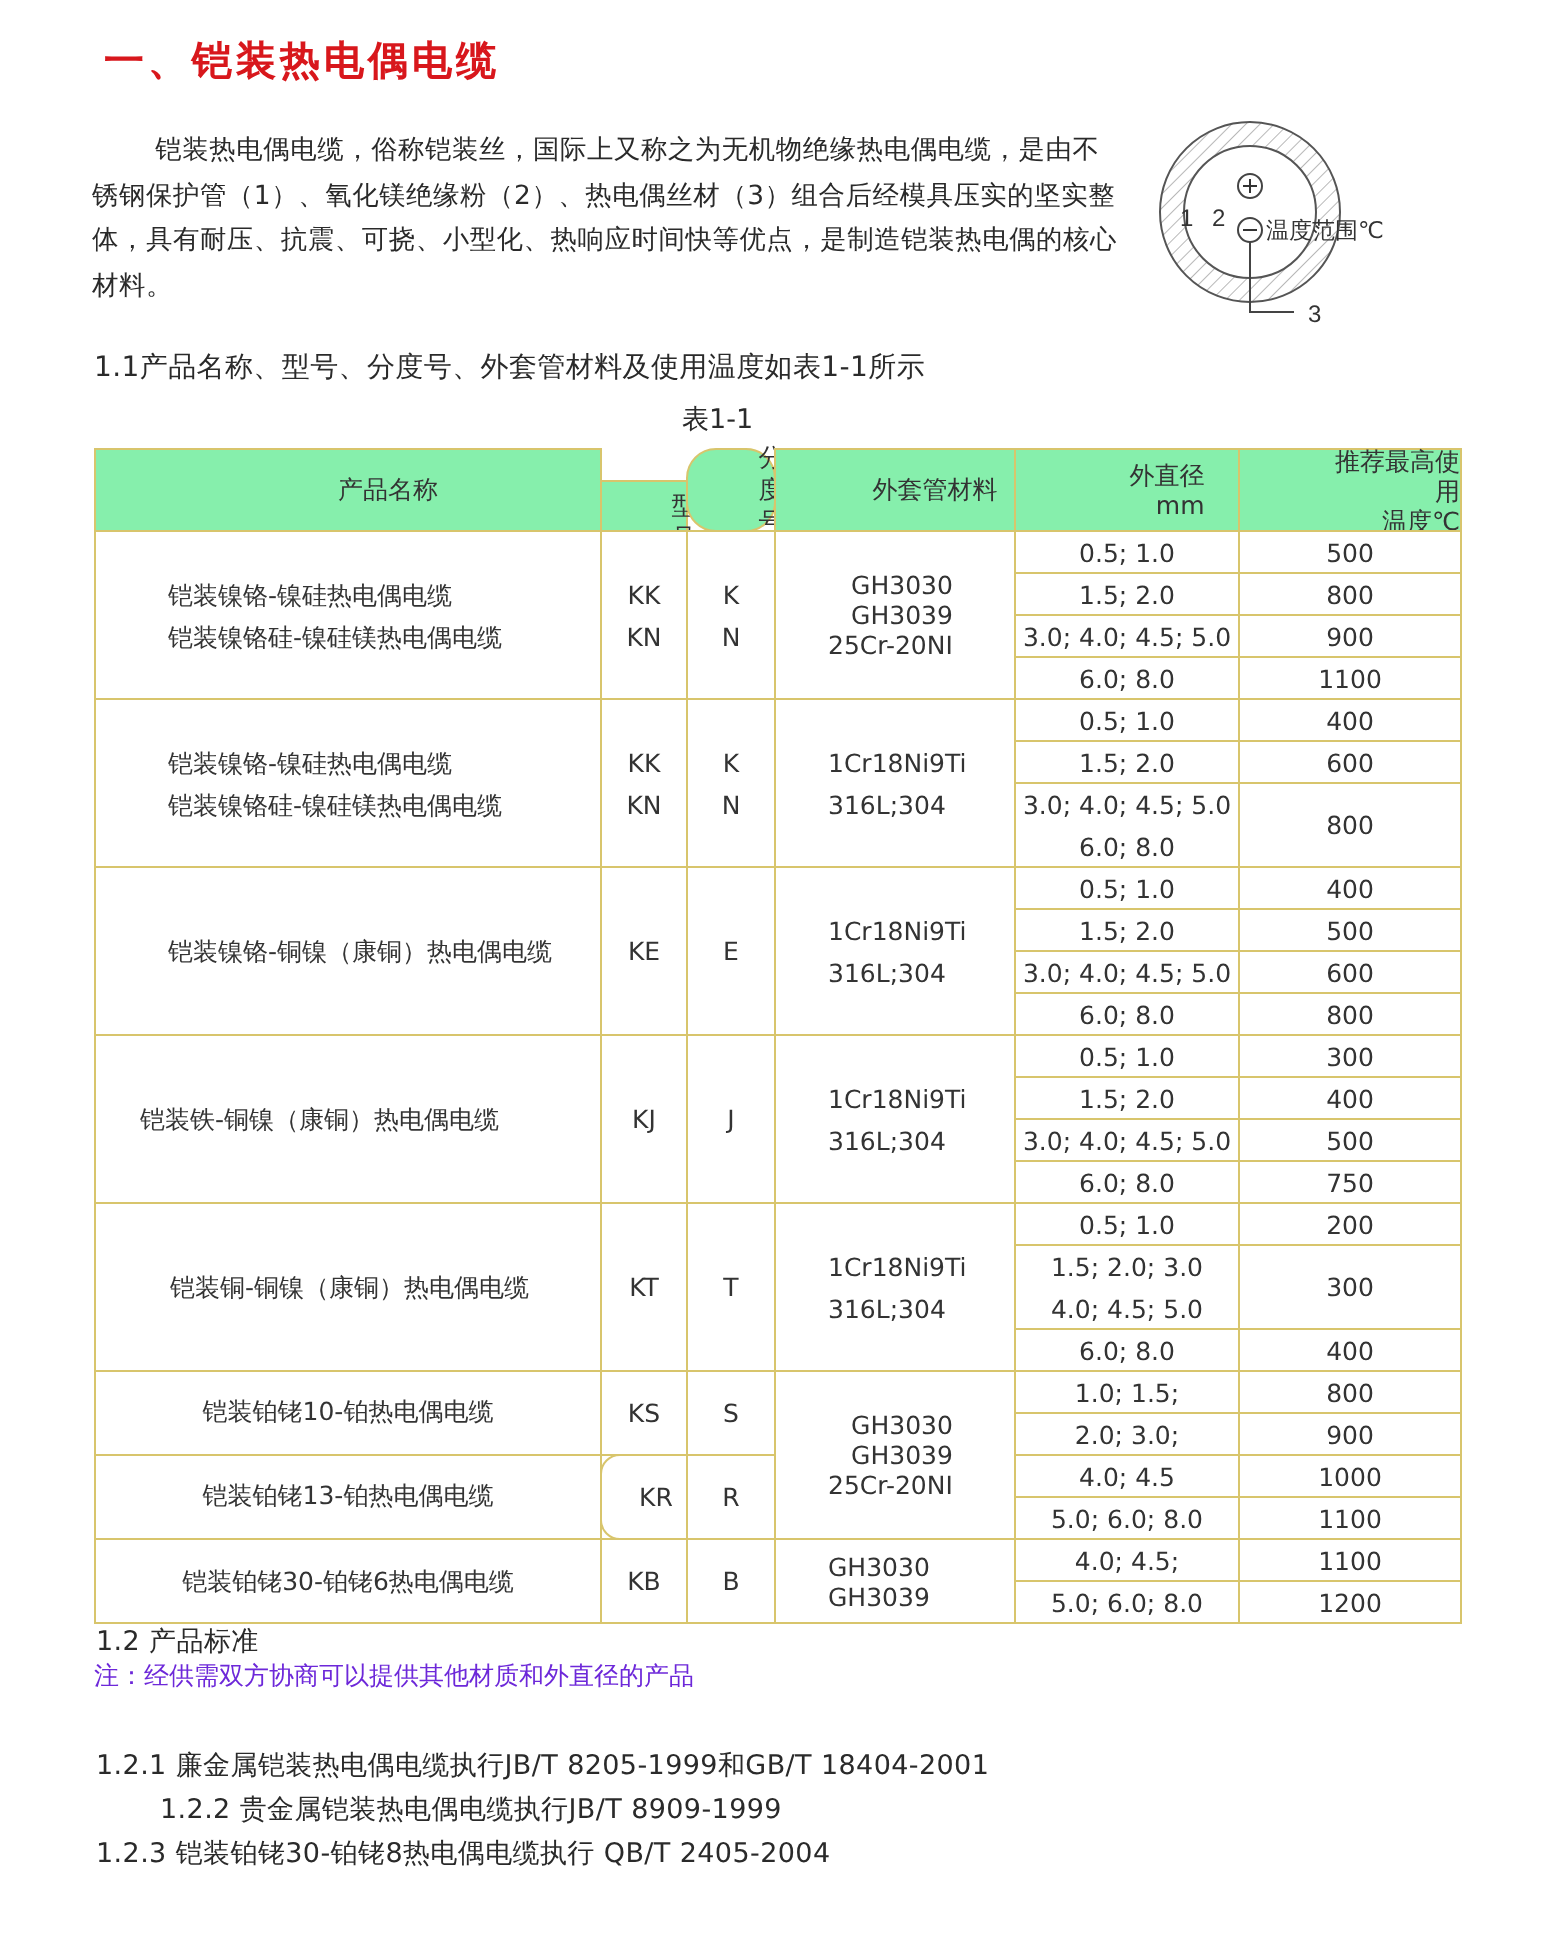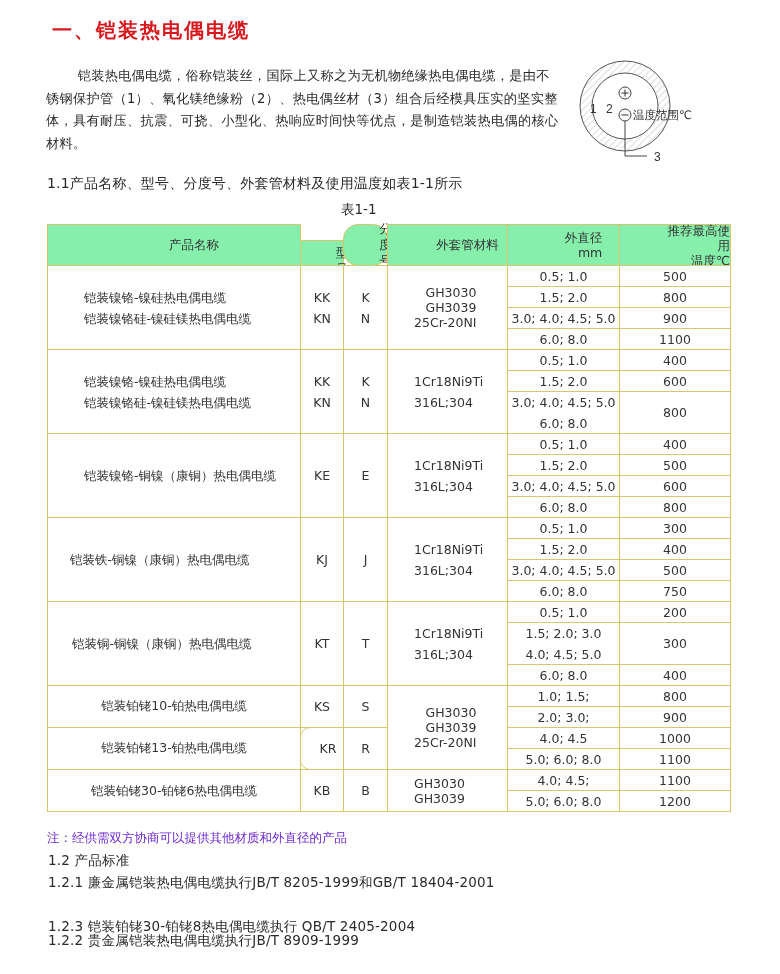--- a/index.html
+++ b/index.html
@@ -261,21 +261,21 @@
     </div>
     <div class="cell " style="left: 572px; width: 112px; top: 335px; height: 22px;">
       <span>500</span>
     </div>
     <div class="cell " style="left: 460px; width: 113px; top: 356px; height: 22px;">
       <span>6.0; 8.0</span>
     </div>
     <div class="cell " style="left: 572px; width: 112px; top: 356px; height: 22px;">
       <span>750</span>
     </div>
-    <div class="cell name-cell" style="left: 0px; width: 254px; top: 377px; height: 85px; padding-left: 24px;">
+    <div class="cell name-cell" style="left: 0px; width: 254px; top: 377px; height: 85px; padding-left: 37px;">
       <div class="stack">
         <span>铠装铜-铜镍（康铜）热电偶电缆</span>
       </div>
     </div>
     <div class="cell " style="left: 253px; width: 44px; top: 377px; height: 85px;">
       <div class="stack">
         <span>KT</span>
       </div>
     </div>
     <div class="cell " style="left: 296px; width: 45px; top: 377px; height: 85px;">
@@ -388,16 +388,16 @@
     </div>
     <div class="cell " style="left: 460px; width: 113px; top: 566px; height: 22px;">
       <span>5.0; 6.0; 8.0</span>
     </div>
     <div class="cell " style="left: 572px; width: 112px; top: 566px; height: 22px;">
       <span>1200</span>
     </div>
   </div>
 
 <div class="note">注：经供需双方协商可以提供其他材质和外直径的产品</div>
-<div class="std" style="top:852px;">1.2 产品标准</div>
+<div class="std" style="top:812px;">1.2 产品标准</div>
 <div class="std" style="top:874px;">1.2.1 廉金属铠装热电偶电缆执行JB/T  8205-1999和GB/T  18404-2001</div>
-<div class="std" style="top:932px;">1.2.2 贵金属铠装热电偶电缆执行JB/T   8909-1999</div>
+<div class="std" style="top:896px;margin-left:32px;">1.2.2 贵金属铠装热电偶电缆执行JB/T   8909-1999</div>
 <div class="std" style="top:918px;">1.2.3 铠装铂铑30-铂铑8热电偶电缆执行 QB/T   2405-2004</div>
 
 </body></html>

